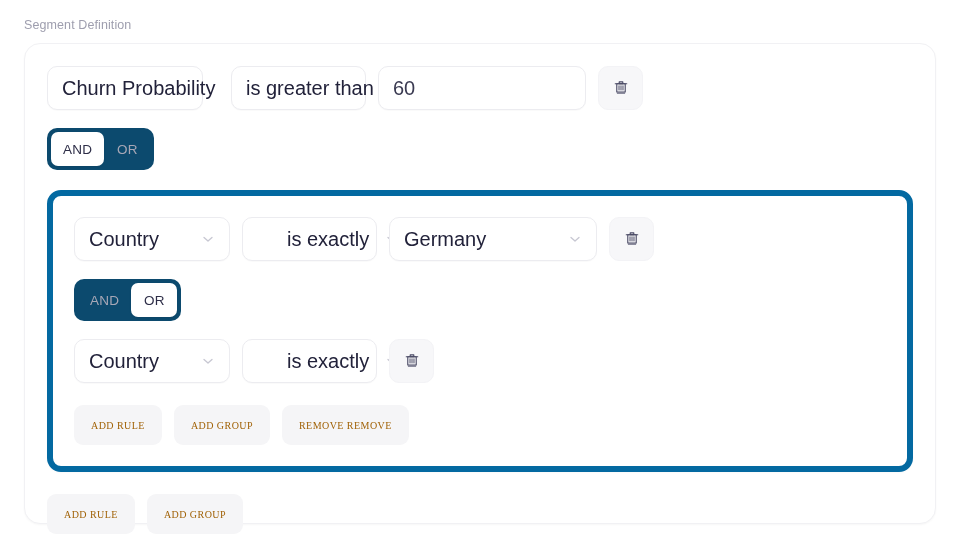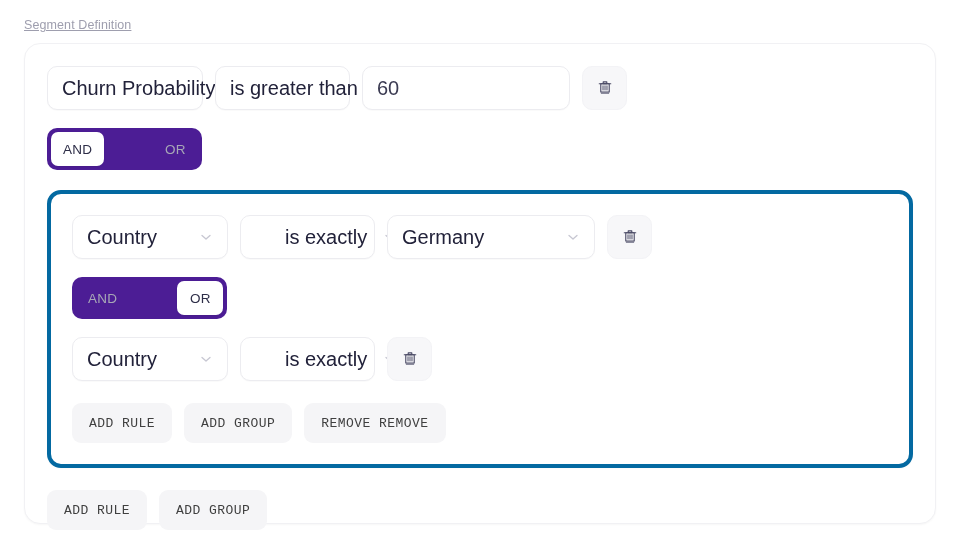--- a/index.html
+++ b/index.html
@@ -21,21 +21,20 @@
 
   
   .section-label {
     position: absolute;
     left: 24px;
     top: 17px;
     font-size: 12.5px;
     color: #9e9eae;
     letter-spacing: 0.1px;
     line-height: 16px;
-    text-decoration: underline;
   }
 
   
   .builder-card {
     position: absolute;
     left: 24px;
     top: 43px;
     width: 912px;
     height: 481px;
     background: #ffffff;
@@ -97,25 +96,24 @@
     display: flex;
     align-items: center;
     justify-content: center;
     cursor: pointer;
   }
   .del-btn svg { display: block; }
 
   
   .conj-toggle {
     display: inline-flex;
-    background: #4c1d95;
+    background: #0c4a6e;
     border-radius: 10px;
     padding: 4px;
     height: 42px;
-    gap: 48px;
   }
   .conj-opt {
     height: 34px;
     min-width: 46px;
     padding: 0 12px;
     display: flex;
     align-items: center;
     justify-content: center;
     border-radius: 7px;
     font-size: 13.5px;
@@ -125,56 +123,56 @@
     background: transparent;
   }
   .conj-opt.active {
     background: #ffffff;
     color: #2e2e48;
     box-shadow: 0 1px 2px rgba(16,16,40,0.10);
   }
 
   
   .group {
-    border: 4px solid #0369a1;
+    border: 6px solid #0369a1;
     border-radius: 14px;
     background: #ffffff;
     padding: 21px;
     box-shadow: 0 1px 2px rgba(16,16,40,0.025);
   }
 
   
   .actions {
     display: flex;
     gap: 12px;
   }
   .act-btn {
     height: 40px;
     padding: 0 17px;
     display: flex;
     align-items: center;
     justify-content: center;
     background: #f5f5f7;
     border: none;
     border-radius: 9px;
-    font-family: Liberation Mono, monospace;
-    font-size: 13px;
+    font-family: Liberation Serif, serif;
+    font-size: 10px;
     letter-spacing: 0.45px;
-    color: #404040;
+    color: #a16207;
     cursor: pointer;
   }
 
   
   .mt-18 { margin-top: 18px; }
   .mt-20 { margin-top: 20px; }
   .mt-22 { margin-top: 22px; }
 
   
   .w-r1-field { width: 156px; }
-  .w-r1-op    { width: 135px; }
+  .w-r1-op    { width: 135px; margin-left: 16px; }
   .w-r1-val   { width: 208px; }
 
   .w-g-field { width: 156px; }
   .w-g-op    { width: 135px; padding-left: 44px; }
   .w-g-val   { width: 208px; gap: 29px; }
 </style>
 </head>
 <body>
 
 <div class="page">

